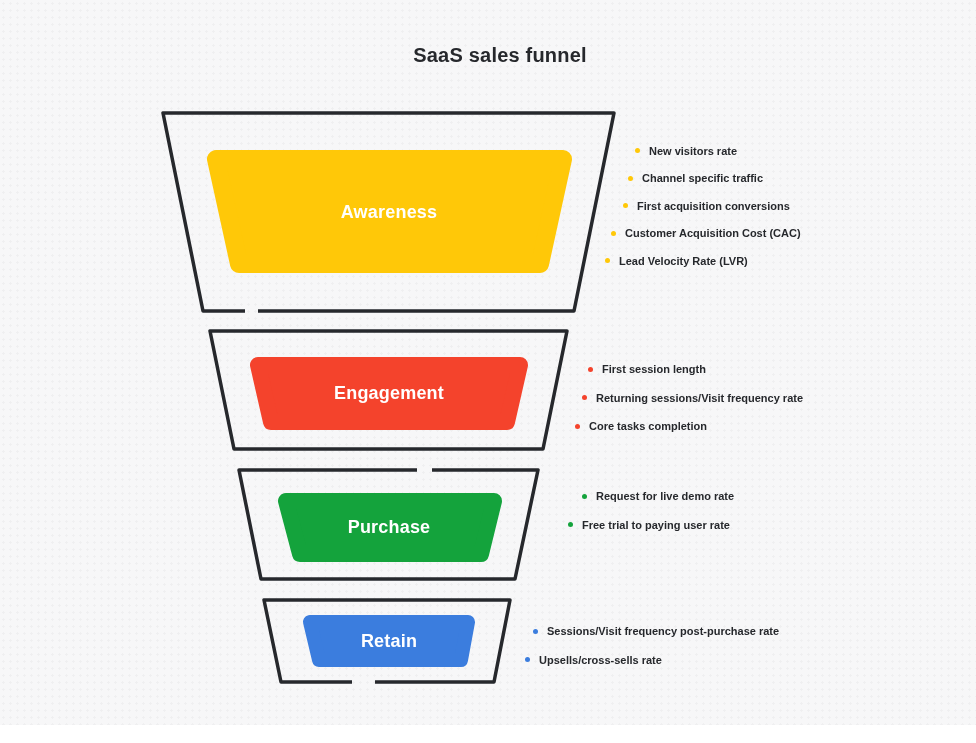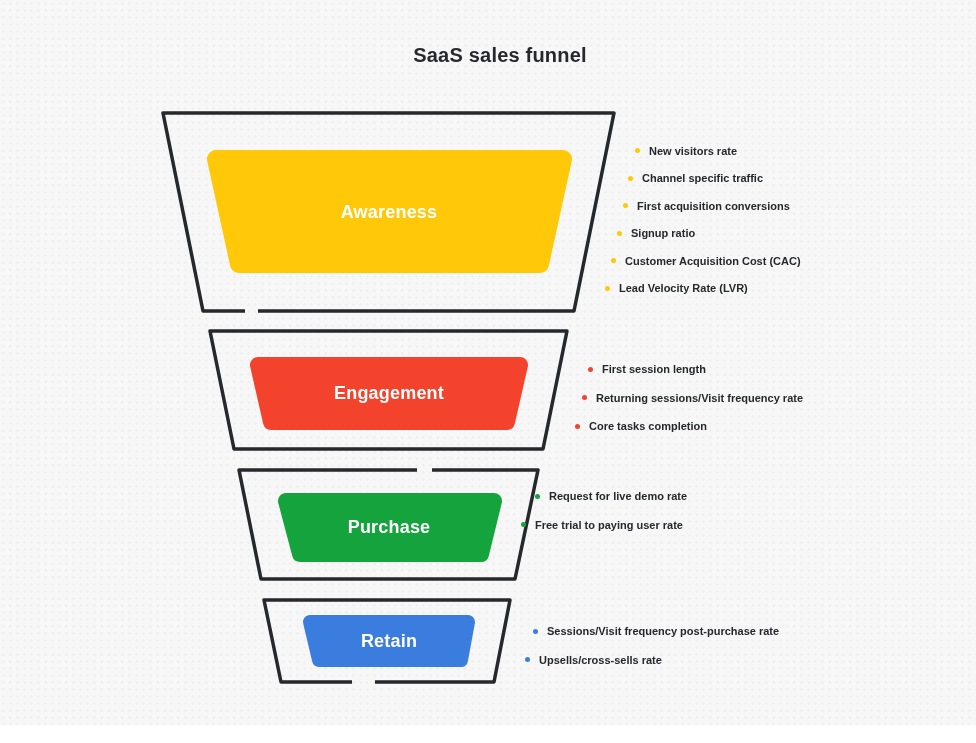--- a/index.html
+++ b/index.html
@@ -116,24 +116,20 @@
       <span class="metric-label">New visitors rate</span>
       </li>
     <li style="margin-left:23px">
       <span class="dot"></span>
       <span class="metric-label">Channel specific traffic</span>
       </li>
     <li style="margin-left:18px">
       <span class="dot"></span>
       <span class="metric-label">First acquisition conversions</span>
       </li>
-    <li style="margin-left:12px">
-      <span class="dot"></span>
-      <span class="metric-label">Signup ratio</span>
-      </li>
     <li style="margin-left:6px">
       <span class="dot"></span>
       <span class="metric-label">Customer Acquisition Cost (CAC)</span>
       </li>
     <li style="margin-left:0">
       <span class="dot"></span>
       <span class="metric-label">Lead Velocity Rate (LVR)</span>
       </li>
   </ul>
 
@@ -145,21 +141,21 @@
     <li style="margin-left:7px">
       <span class="dot"></span>
       <span class="metric-label">Returning sessions/Visit frequency rate</span>
       </li>
     <li style="margin-left:0">
       <span class="dot"></span>
       <span class="metric-label">Core tasks completion</span>
       </li>
   </ul>
 
-  <ul class="metrics l3" style="top: 482px; left: 521px; color: rgb(20, 163, 60);">
+  <ul class="metrics l3" style="top: 482px; left: 568px; color: rgb(20, 163, 60);">
     <li style="margin-left:14px">
       <span class="dot"></span>
       <span class="metric-label">Request for live demo rate</span>
       </li>
     <li style="margin-left:0">
       <span class="dot"></span>
       <span class="metric-label">Free trial to paying user rate</span>
       </li>
   </ul>
 

